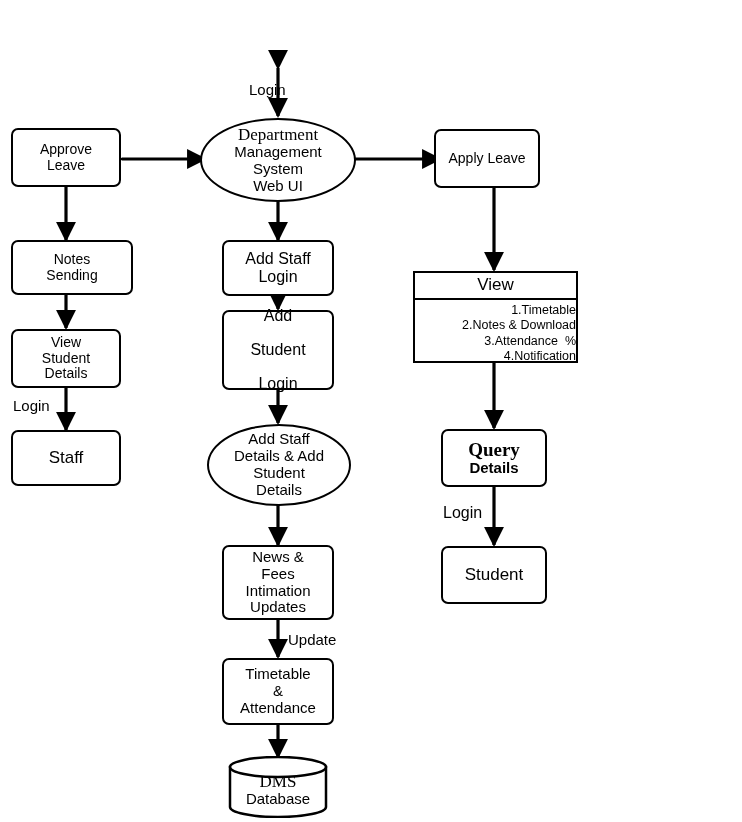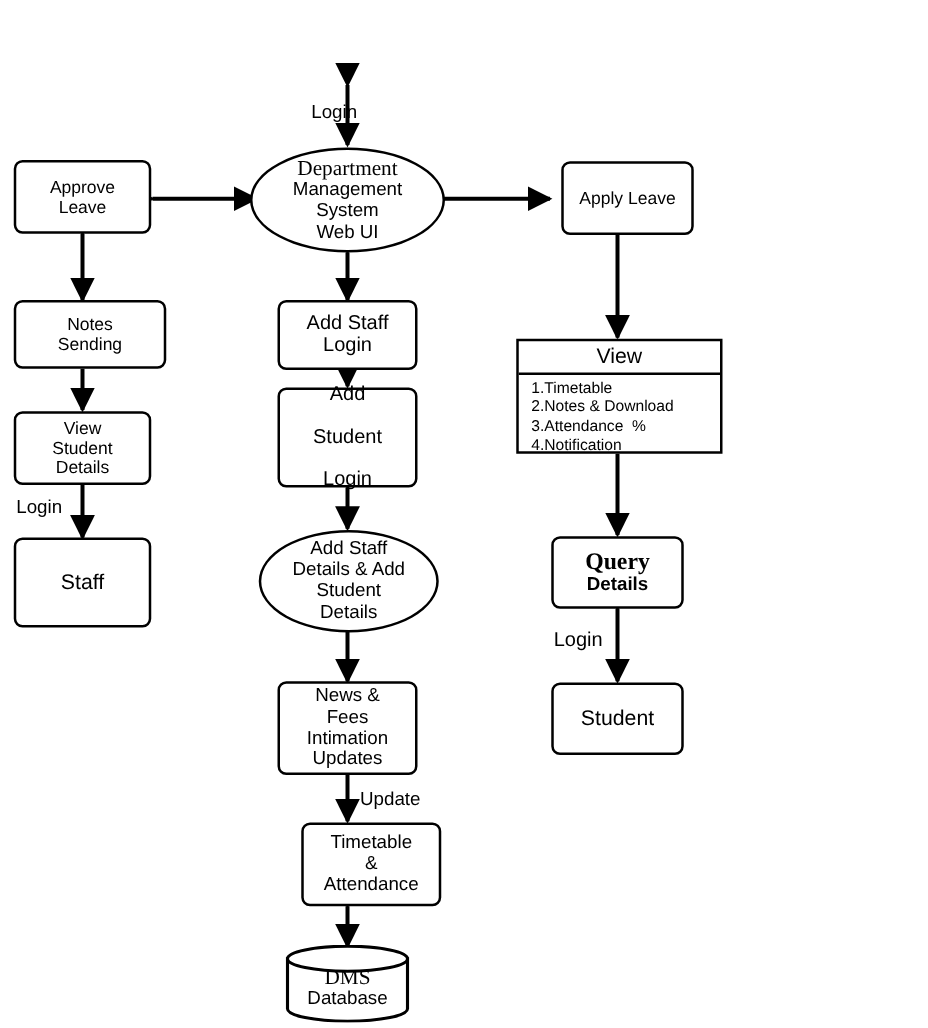--- a/index.html
+++ b/index.html
@@ -66,21 +66,21 @@
   }
   .viewbox .vb-title {
     text-align: center;
     font-size: 17px;
     padding: 2px 0 3px 0;
     border-bottom: 2.5px solid #000000;
     color: #000;
   }
   .viewbox .vb-list {
     padding: 3px 0 3px 10px;
-    text-align: left;
+    text-align: right;
   }
   .viewbox .vb-item {
     font-size: 12.5px;
     line-height: 1.22;
     color: #000;
     white-space: pre;
   }
   
   .cylinder {
     position: absolute;
@@ -155,36 +155,36 @@
     <div>Management</div>
     <div>System</div>
     <div>Web UI</div>
   </div>
 
   <div class="node rect" style="left:11px; top:128px; width:110px; height:59px; font-size:14px;">
     <div>Approve</div>
     <div>Leave</div>
   </div>
 
-  <div class="node rect" style="left:449px; top:129px; width:106px; height:59px; font-size:14px;">
+  <div class="node rect" style="left:434px; top:129px; width:106px; height:59px; font-size:14px;">
     <div>Apply Leave</div>
   </div>
 
   <div class="node rect" style="left:11px; top:240px; width:122px; height:55px; font-size:14px;">
     <div>Notes</div>
     <div>Sending</div>
   </div>
 
   <div class="node rect" style="left:11px; top:329px; width:110px; height:59px; font-size:14px;">
     <div>View</div>
     <div>Student</div>
     <div>Details</div>
   </div>
 
-  <div class="node rect" style="left:11px; top:430px; width:110px; height:72px; font-size:17px;">
+  <div class="node rect" style="left:11px; top:430px; width:110px; height:56px; font-size:17px;">
     <div>Staff</div>
   </div>
 
   <div class="node rect" style="left:222px; top:240px; width:112px; height:56px; font-size:16px;">
     <div>Add Staff</div>
     <div>Login</div>
   </div>
 
   <div class="node rect" style="left:222px; top:310px; width:112px; height:80px; font-size:16px;gap:16px;">
     <div>Add</div>
@@ -199,21 +199,21 @@
     <div>Details</div>
   </div>
 
   <div class="node rect" style="left:222px; top:545px; width:112px; height:75px; font-size:15px;">
     <div>News &amp;</div>
     <div>Fees</div>
     <div>Intimation</div>
     <div>Updates</div>
   </div>
 
-  <div class="node rect" style="left:222px; top:658px; width:112px; height:67px; font-size:15px;margin-left:19px;">
+  <div class="node rect" style="left:222px; top:658px; width:112px; height:67px; font-size:15px;">
     <div>Timetable</div>
     <div>&amp;</div>
     <div>Attendance</div>
   </div>
 
   <div class="cylinder" style="left:228px; top:756px; width:100px; height:62px;">
     <svg class="cyl-svg" width="100" height="62" viewBox="0 0 100 62" xmlns="http://www.w3.org/2000/svg">
       <path d="M2,11 L2,51 A48,10 0 0 0 98,51 L98,11 Z" fill="#ffffff" stroke="#000000" stroke-width="2.5"></path>
       <ellipse cx="50" cy="11" rx="48" ry="10" fill="#ffffff" stroke="#000000" stroke-width="2.5"></ellipse>
     </svg>

